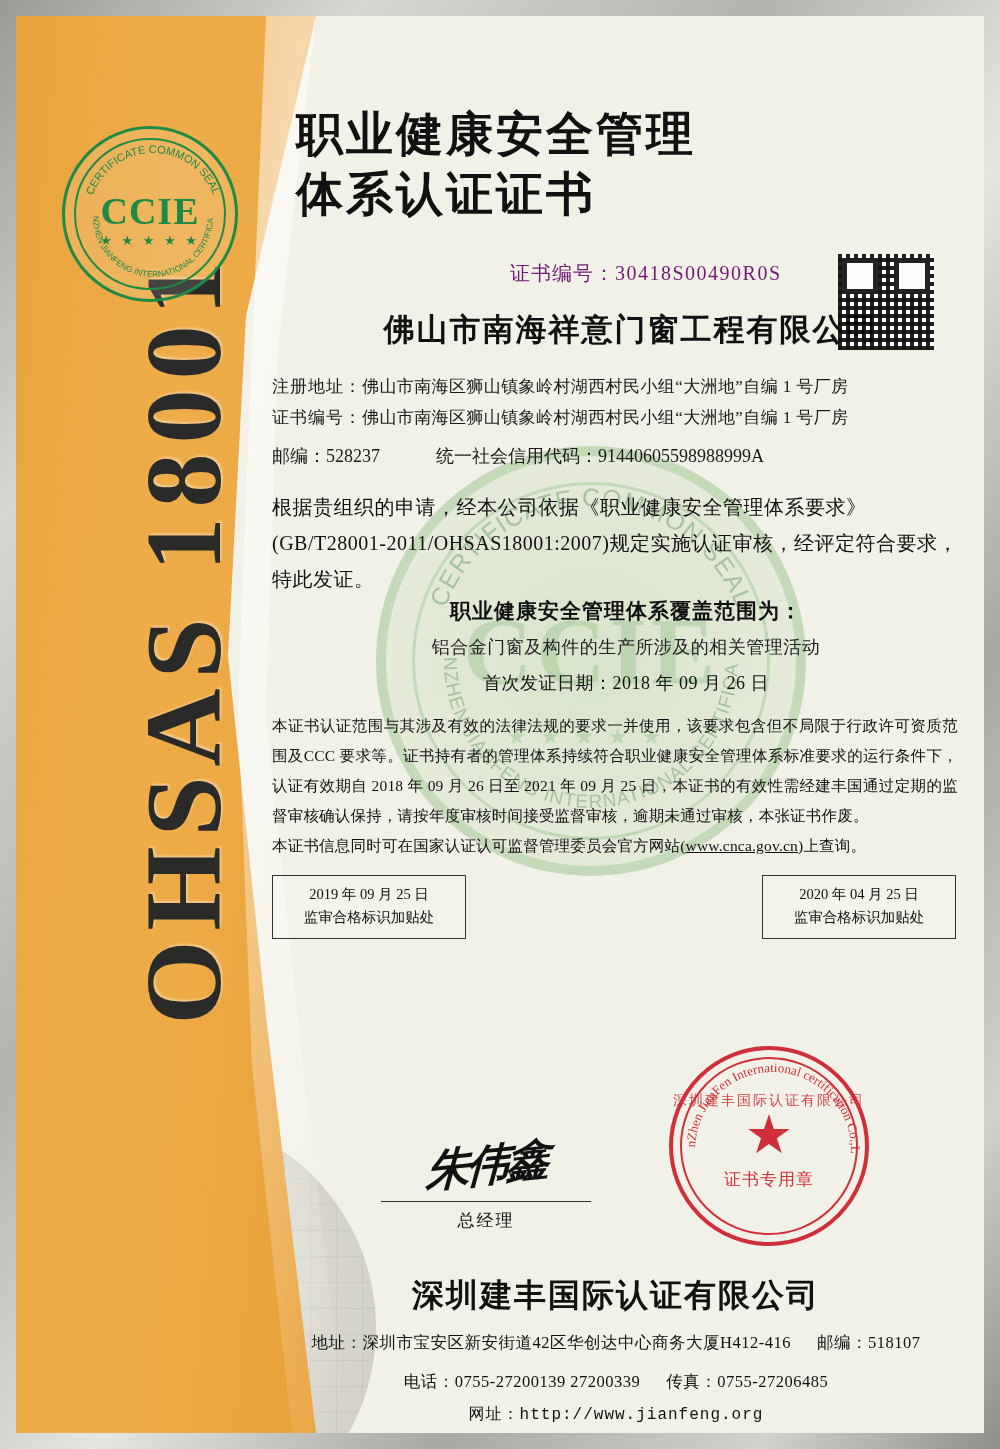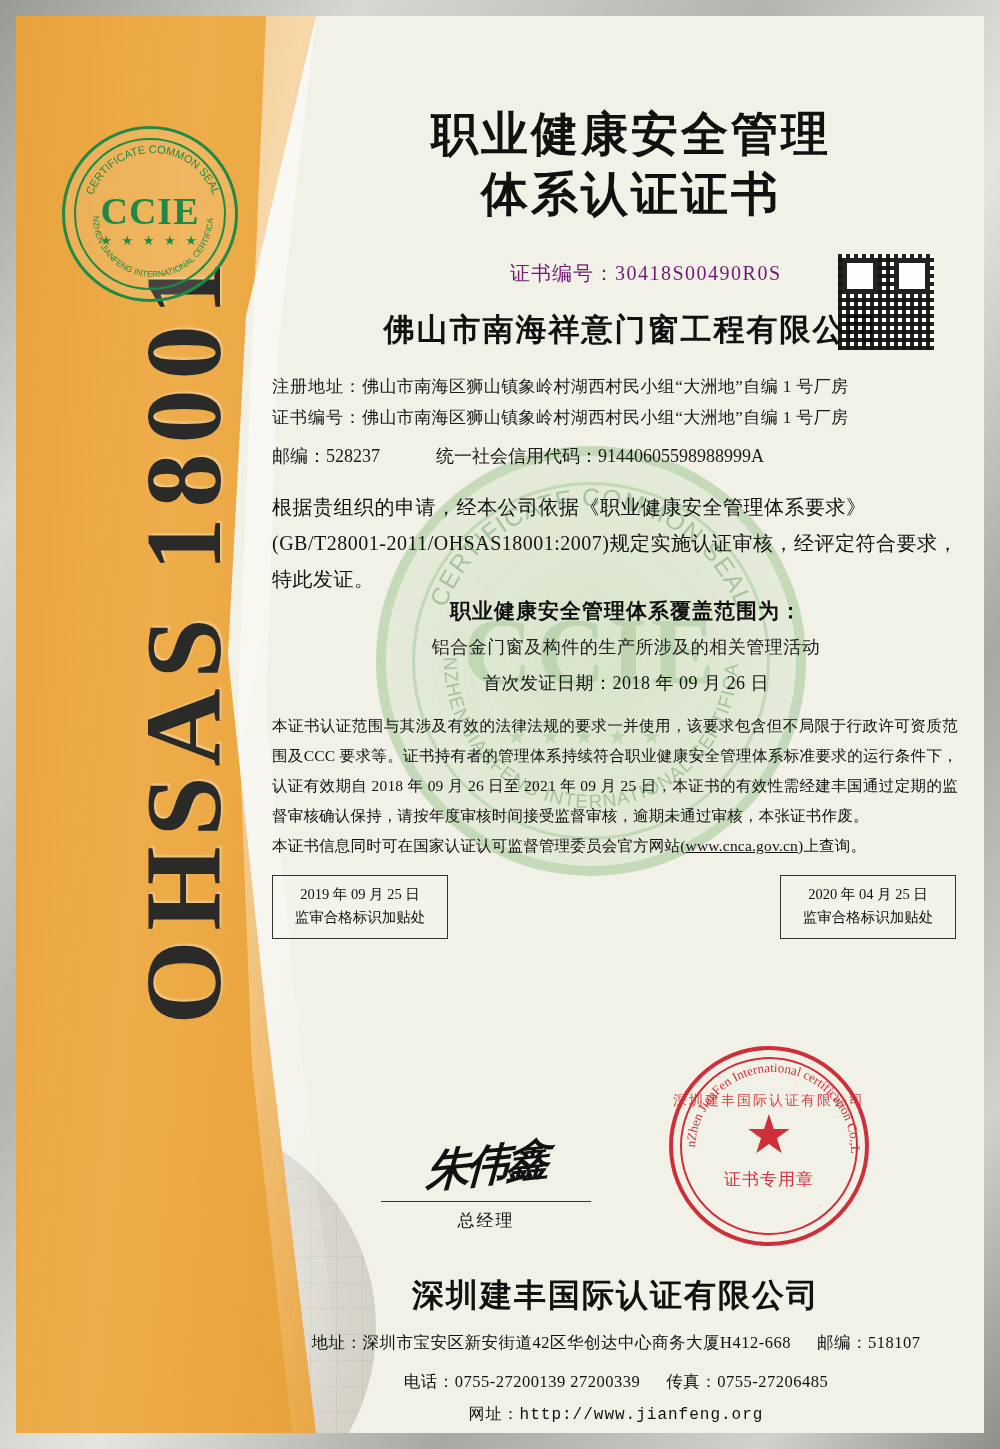--- a/index.html
+++ b/index.html
@@ -145,21 +145,20 @@
     width: 700px;
     z-index: 5;
   }
   .doc-title {
     font-family: "Liberation Serif", serif;
     font-weight: 700;
     font-size: 47px;
     line-height: 60px;
     letter-spacing: 3px;
     color: #111;
-    text-align: center;
     padding-left: 30px;
     margin-top: 58px;
   }
   .qr {
     position: absolute;
     right: 32px; top: 208px;
     width: 96px; height: 96px;
     background-color: #fff;
     background-image:
       repeating-linear-gradient(90deg,#111 0 4px, #fff 4px 8px),
@@ -252,21 +251,21 @@
     text-align: justify;
     letter-spacing: .2px;
   }
   .fine a, .link { color:#111; text-decoration: underline; }
   .stamp-row {
     margin-top: 14px;
     display:flex; justify-content: space-between;
     padding-left: 6px; padding-right: 10px;
   }
   .stamp-box {
-    width: 176px;
+    width: 194px;
     border: 1px solid #333;
     padding: 7px 4px 9px;
     text-align:center;
     font-family:"Liberation Serif", serif;
     font-size: 14.5px;
     line-height: 23px;
     color:#111;
     background: rgba(255,255,255,0.15);
   }
   
@@ -471,21 +470,21 @@
         <text font-size="13"><textPath href="#rsTop" startOffset="50%" text-anchor="middle">ShenZhen JianFen International certification Co.,Ltd.</textPath></text>
       </svg>
       <div class="red-cn">深圳建丰国际认证有限公司</div>
       <div class="red-star">★</div>
       <div class="red-sub">证书专用章</div>
     </div>
 
     <div class="footer">
       <div class="footer-company">深圳建丰国际认证有限公司</div>
       <div class="footer-line">
-        <span>地址：</span><span>深圳市宝安区新安街道42区华创达中心商务大厦H412-668</span><span class="sp"></span><span>邮编：</span><span>518107</span>
+        <span>地址：</span><span>深圳市宝安区新安街道42区华创达中心商务大厦H412-416</span><span class="sp"></span><span>邮编：</span><span>518107</span>
       </div>
       <div class="footer-line">
         <span>电话：</span><span>0755-27200139    27200339</span><span class="sp"></span><span>传真：</span><span>0755-27206485</span>
       </div>
       <div class="footer-url">
         <span>网址：</span><span>http://www.jianfeng.org</span>
       </div>
     </div>
 
   </div>

